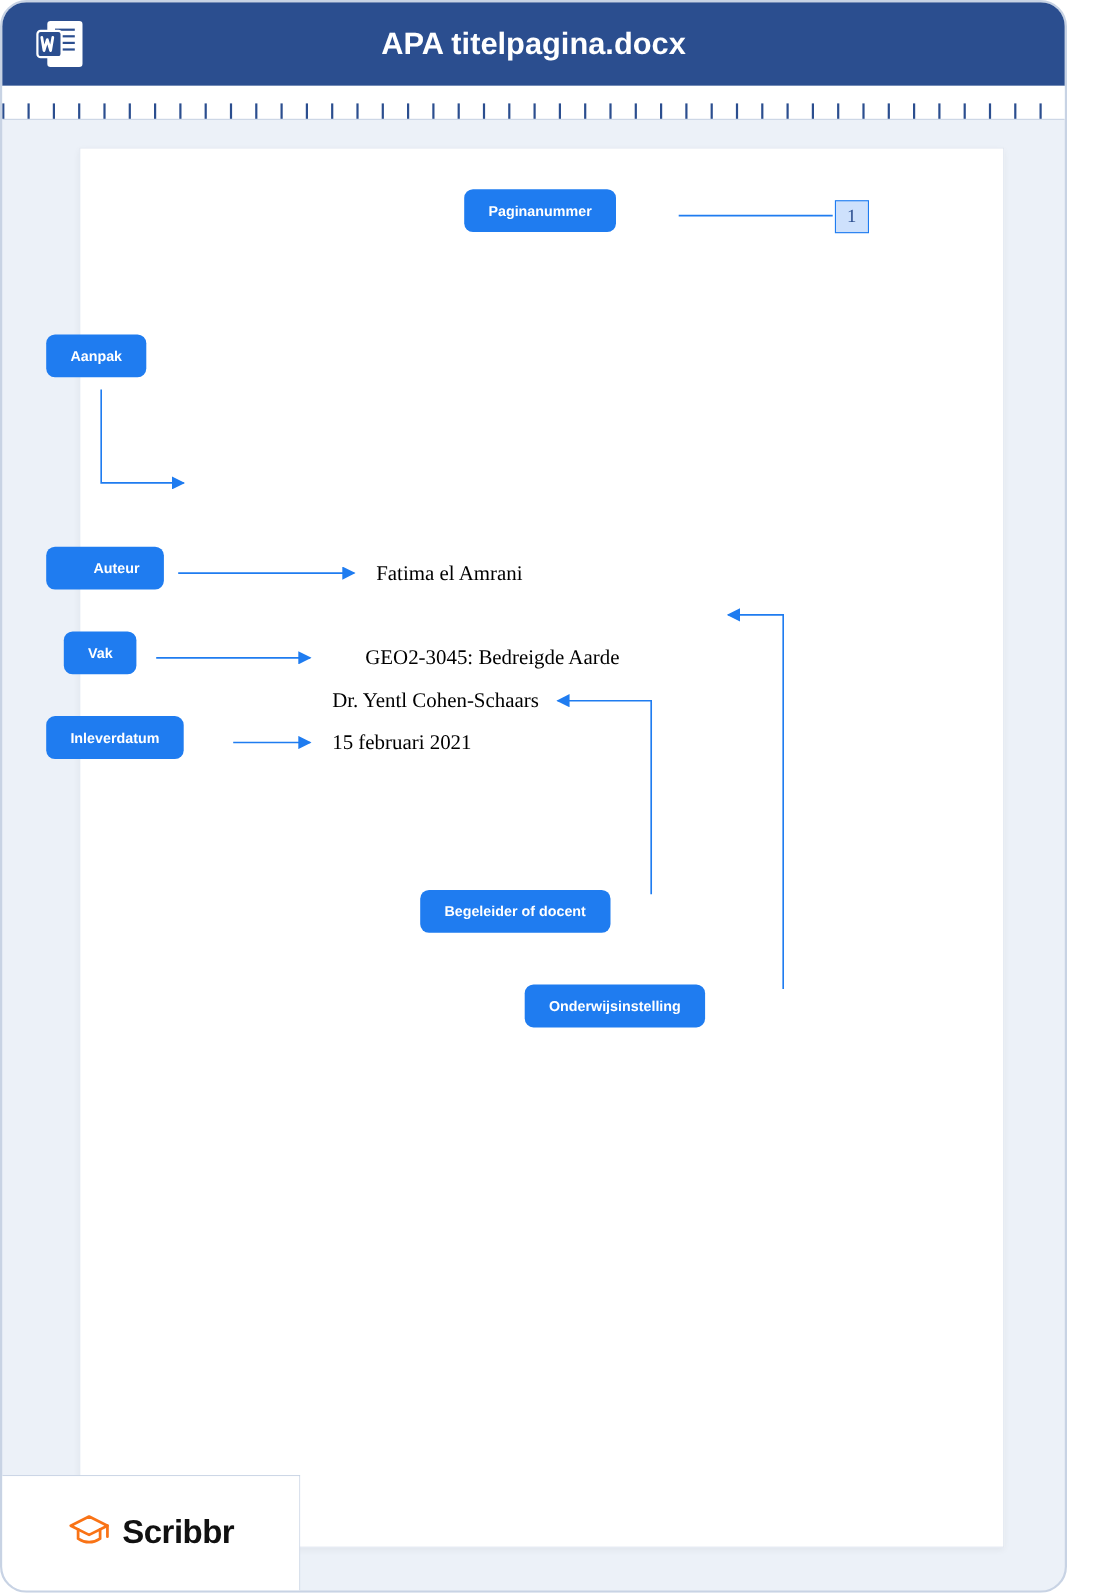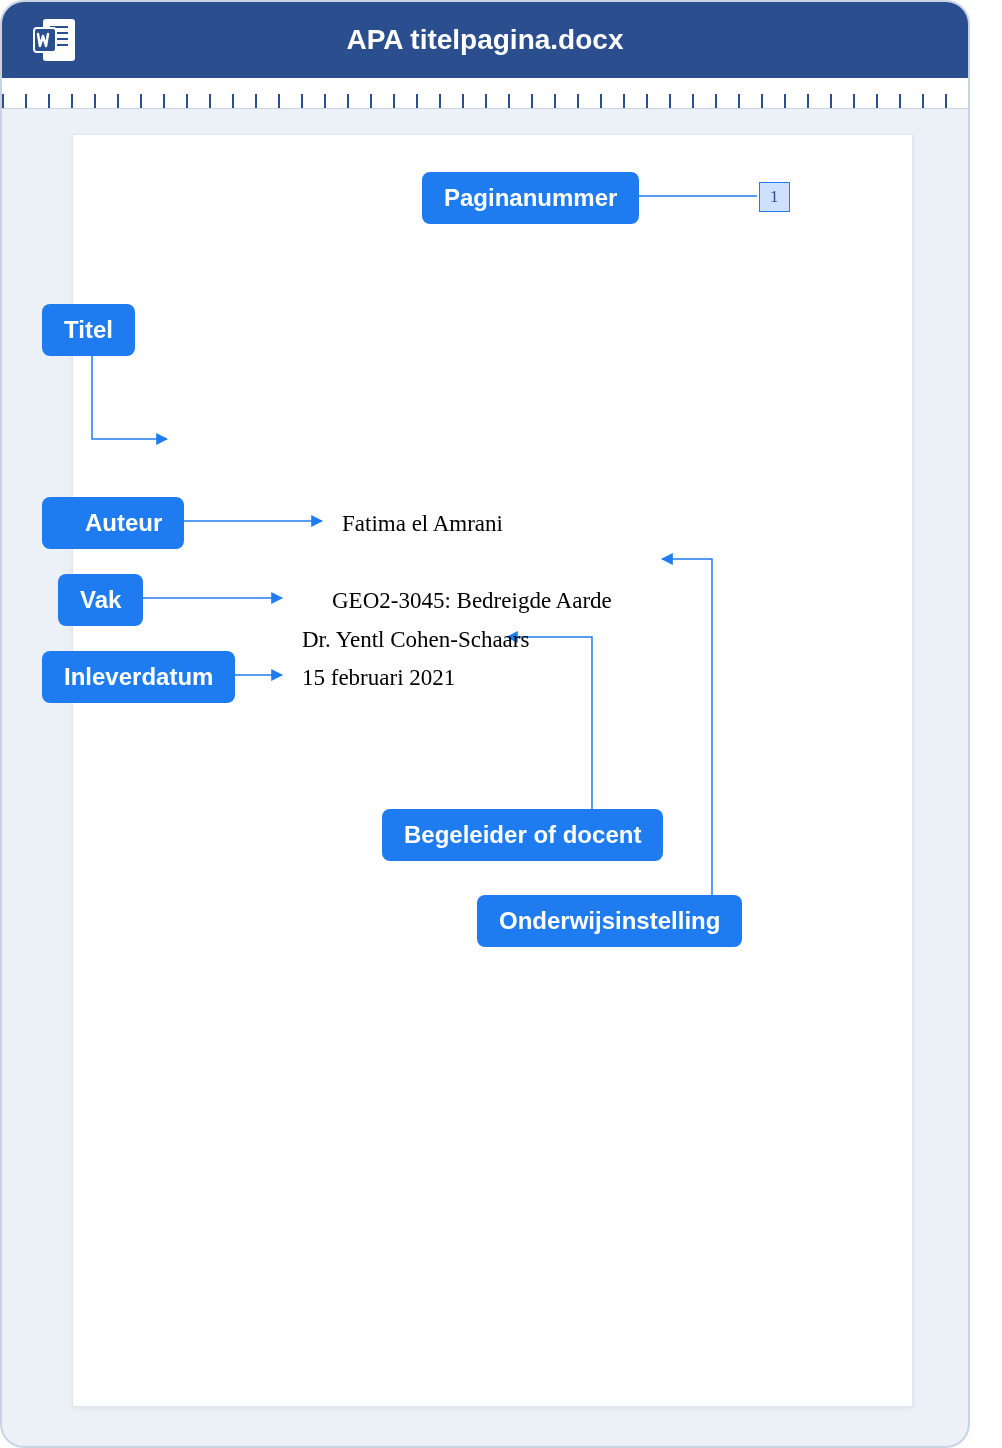--- a/index.html
+++ b/index.html
@@ -76,39 +76,39 @@
   svg.overlay{
     position:absolute;
     left:0;top:0;
     pointer-events:none;
   }
   .tag{
     position:absolute;
     background:var(--blue);
     color:#fff;
     font-weight:700;
-    font-size:24px;
+    font-size:13px;
     padding:12px 22px;
     border-radius:8px;
     white-space:nowrap;
   }
   .pagenum-box{
     position:absolute;
     background:var(--lightblue);
     border:1px solid var(--blue);
     color:#2B4E8F;
     font-family:"Times New Roman",serif;
     font-size:17px;
     padding:4px 10px;
   }
   .doc-text{
     position:absolute;
     font-family:"Times New Roman",serif;
     color:#000;
-    font-size:23px;
+    font-size:19px;
     white-space:nowrap;
   }
   .doc-title-text{
     font-weight:700;
     font-size:20px;
   }
   .scribbr-badge{
     position:absolute;
     left:0;
     bottom:0;
@@ -229,30 +229,40 @@
       <polyline points="140,489 280,489" stroke="#1F7CF0" stroke-width="1.5" fill="none" marker-end="url(#arr)"></polyline>
 
       <polyline points="210,566 280,566" stroke="#1F7CF0" stroke-width="1.5" fill="none" marker-end="url(#arr)"></polyline>
 
       <polyline points="590,704 590,528 505,528" stroke="#1F7CF0" stroke-width="1.5" fill="none" marker-end="url(#arr)"></polyline>
 
       <polyline points="710,790 710,450 660,450" stroke="#1F7CF0" stroke-width="1.5" fill="none" marker-end="url(#arr)"></polyline>
     </svg>
 
     <div class="tag" style="left:420px; top:63px;">Paginanummer</div>
-    <div class="tag" style="left:40px;  top:195px;">Titel</div>
+    <div class="tag" style="left:40px;  top:195px;">Aanpak</div>
     <div class="tag" style="left:40px;  top:388px;padding-left:43px;">Auteur</div>
     <div class="tag" style="left:56px;  top:465px;text-align:right;">Vak</div>
     <div class="tag" style="left:40px;  top:542px;">Inleverdatum</div>
     <div class="tag" style="left:380px; top:700px;">Begeleider of docent</div>
     <div class="tag" style="left:475px; top:786px;">Onderwijsinstelling</div>
 
     <div class="pagenum-box" style="left:757px; top:73px;">1</div>
 
     <div class="doc-text" style="left:340px; top:402px;">Fatima el Amrani</div>
     <div class="doc-text" style="left:300px; top:479px;margin-left:30px;">GEO2-3045: Bedreigde Aarde</div>
     <div class="doc-text" style="left:300px; top:518px;">Dr. Yentl Cohen-Schaars</div>
     <div class="doc-text" style="left:300px; top:556px;">15 februari 2021</div>
 
   </div>
 
+  <div class="scribbr-badge">
+    <span>
+      <svg width="40" height="40" viewBox="0 0 48 48">
+        <path d="M24 8 L44 18 L24 28 L4 18 Z" fill="none" stroke="#F97316" stroke-width="3" stroke-linejoin="round"></path>
+        <path d="M12 22 L12 32 Q24 40 36 32 L36 22" fill="none" stroke="#F97316" stroke-width="3" stroke-linecap="round"></path>
+        <line x1="44" y1="18" x2="44" y2="30" stroke="#F97316" stroke-width="3" stroke-linecap="round"></line>
+      </svg>
+    </span>
+    <span class="scribbr-logo-text">Scribbr</span>
+  </div>
 
 </div>
 
 </body></html>

